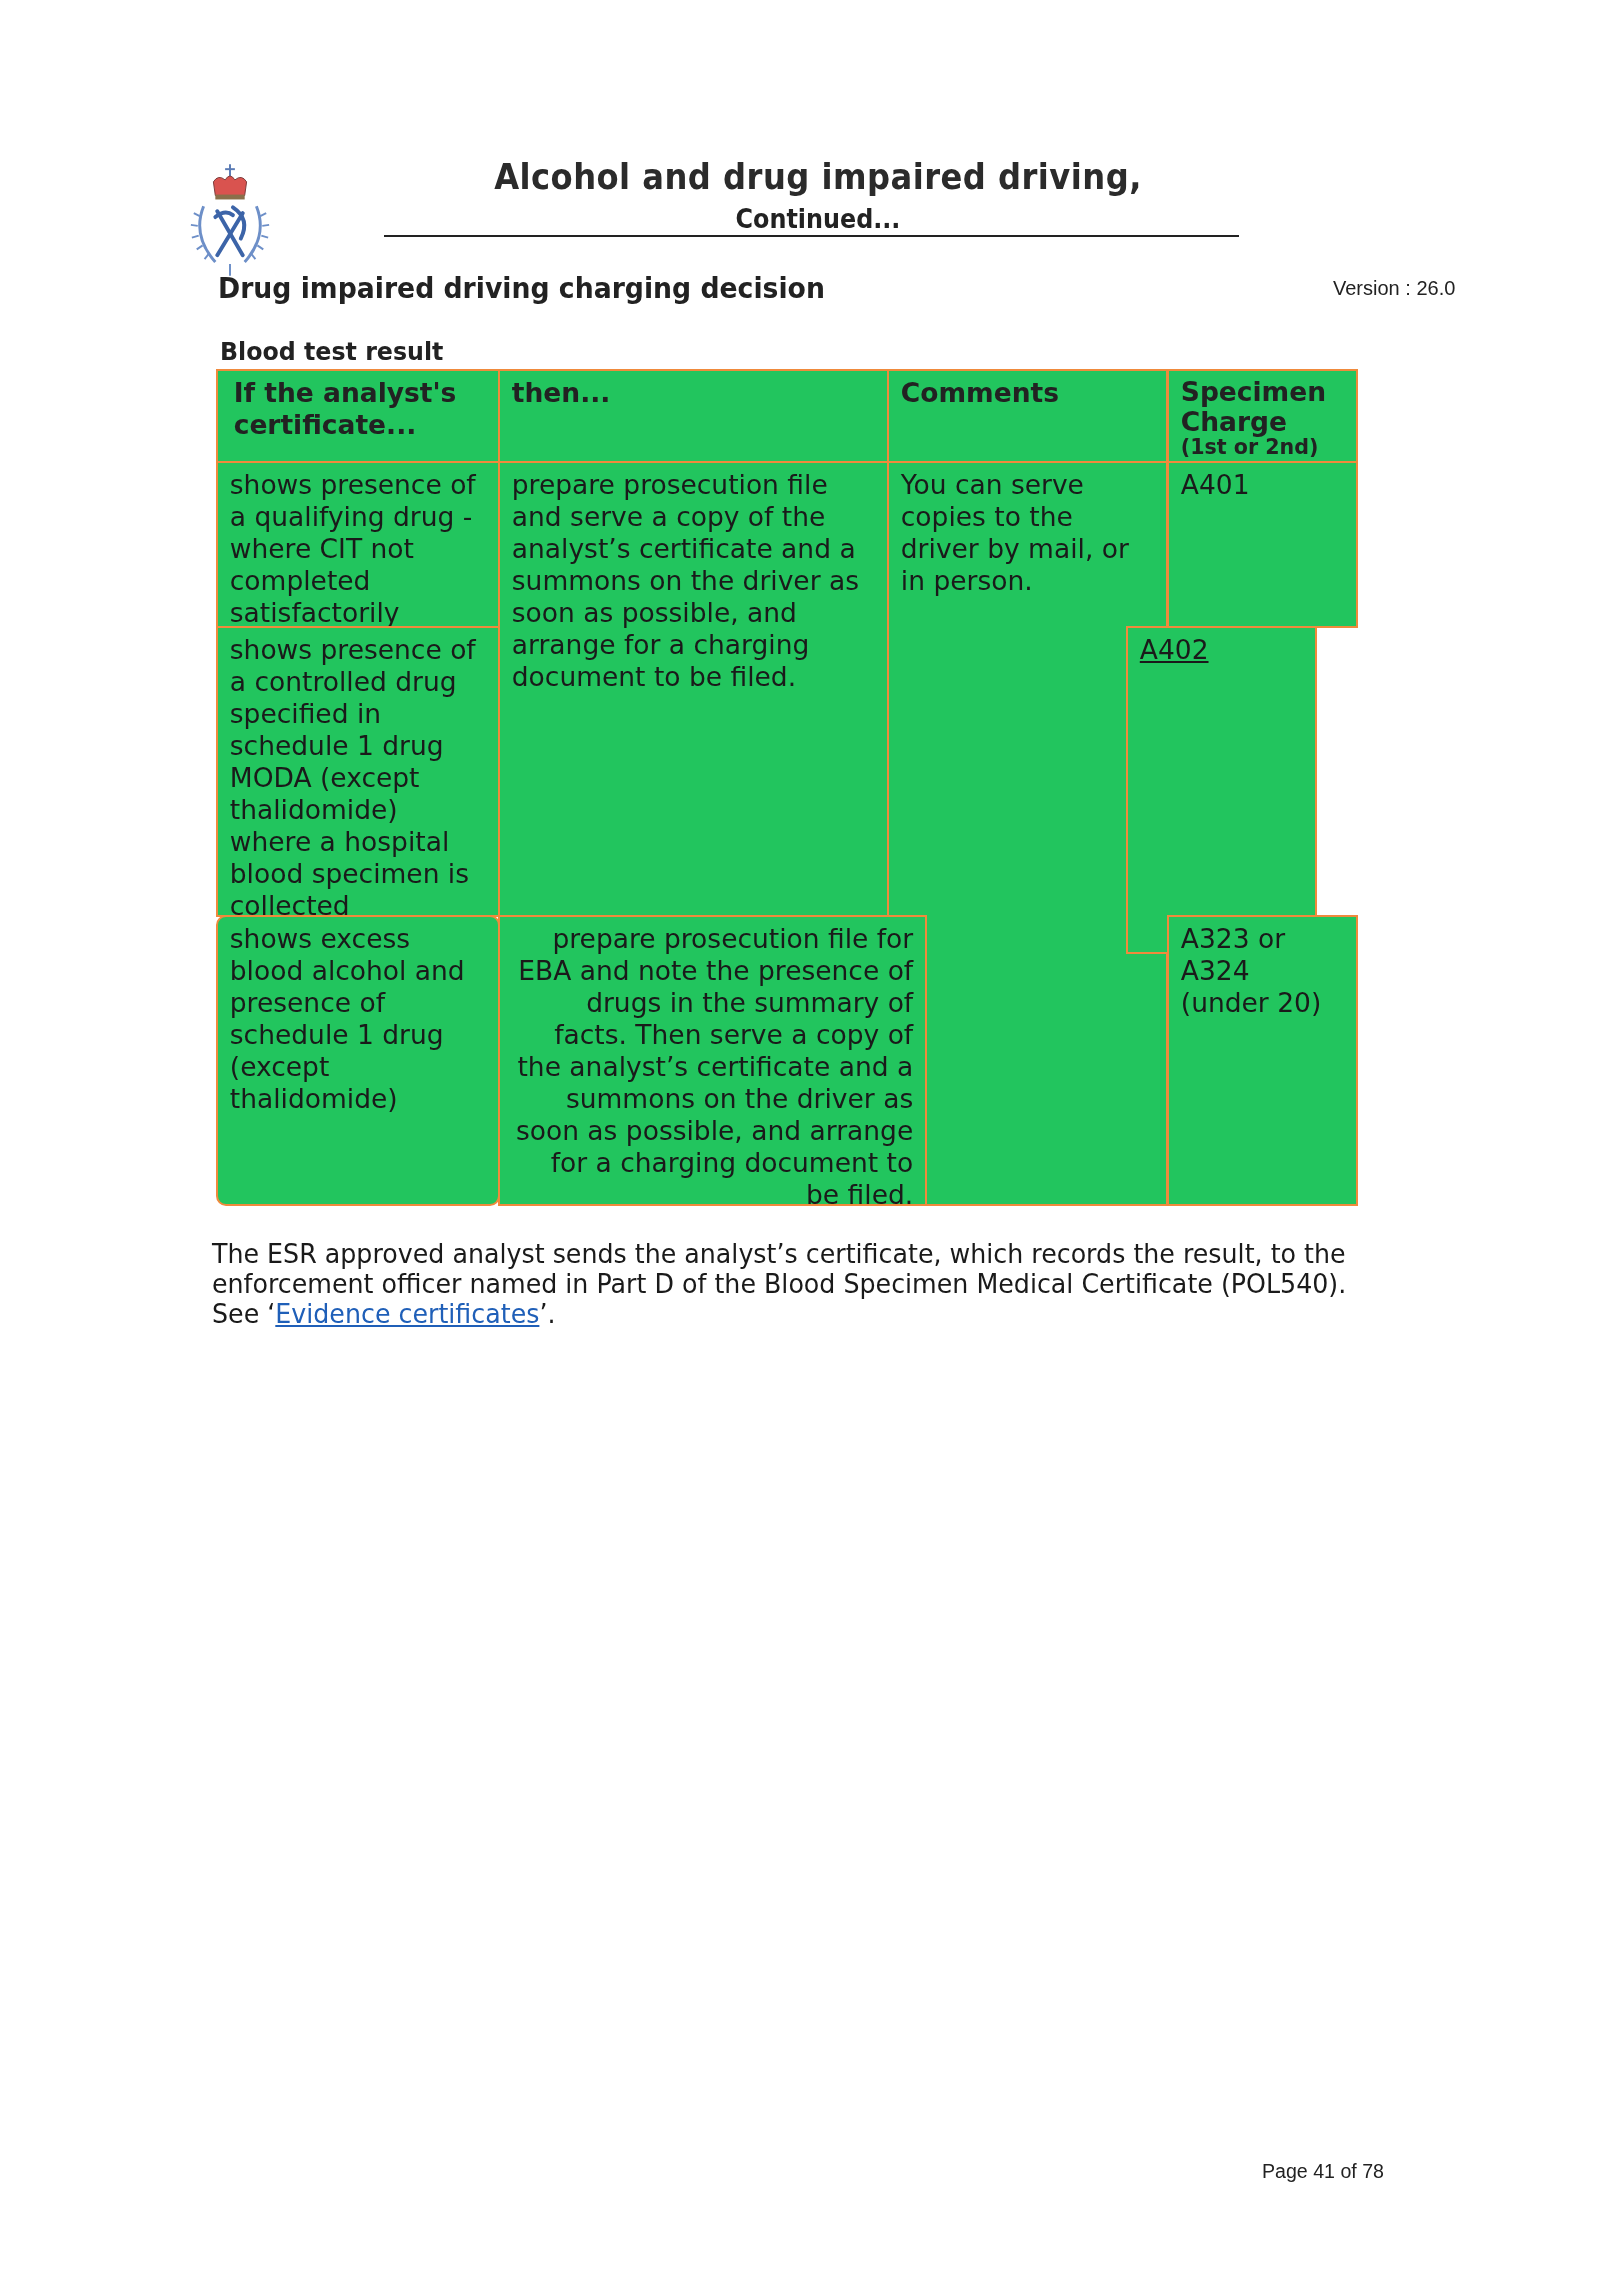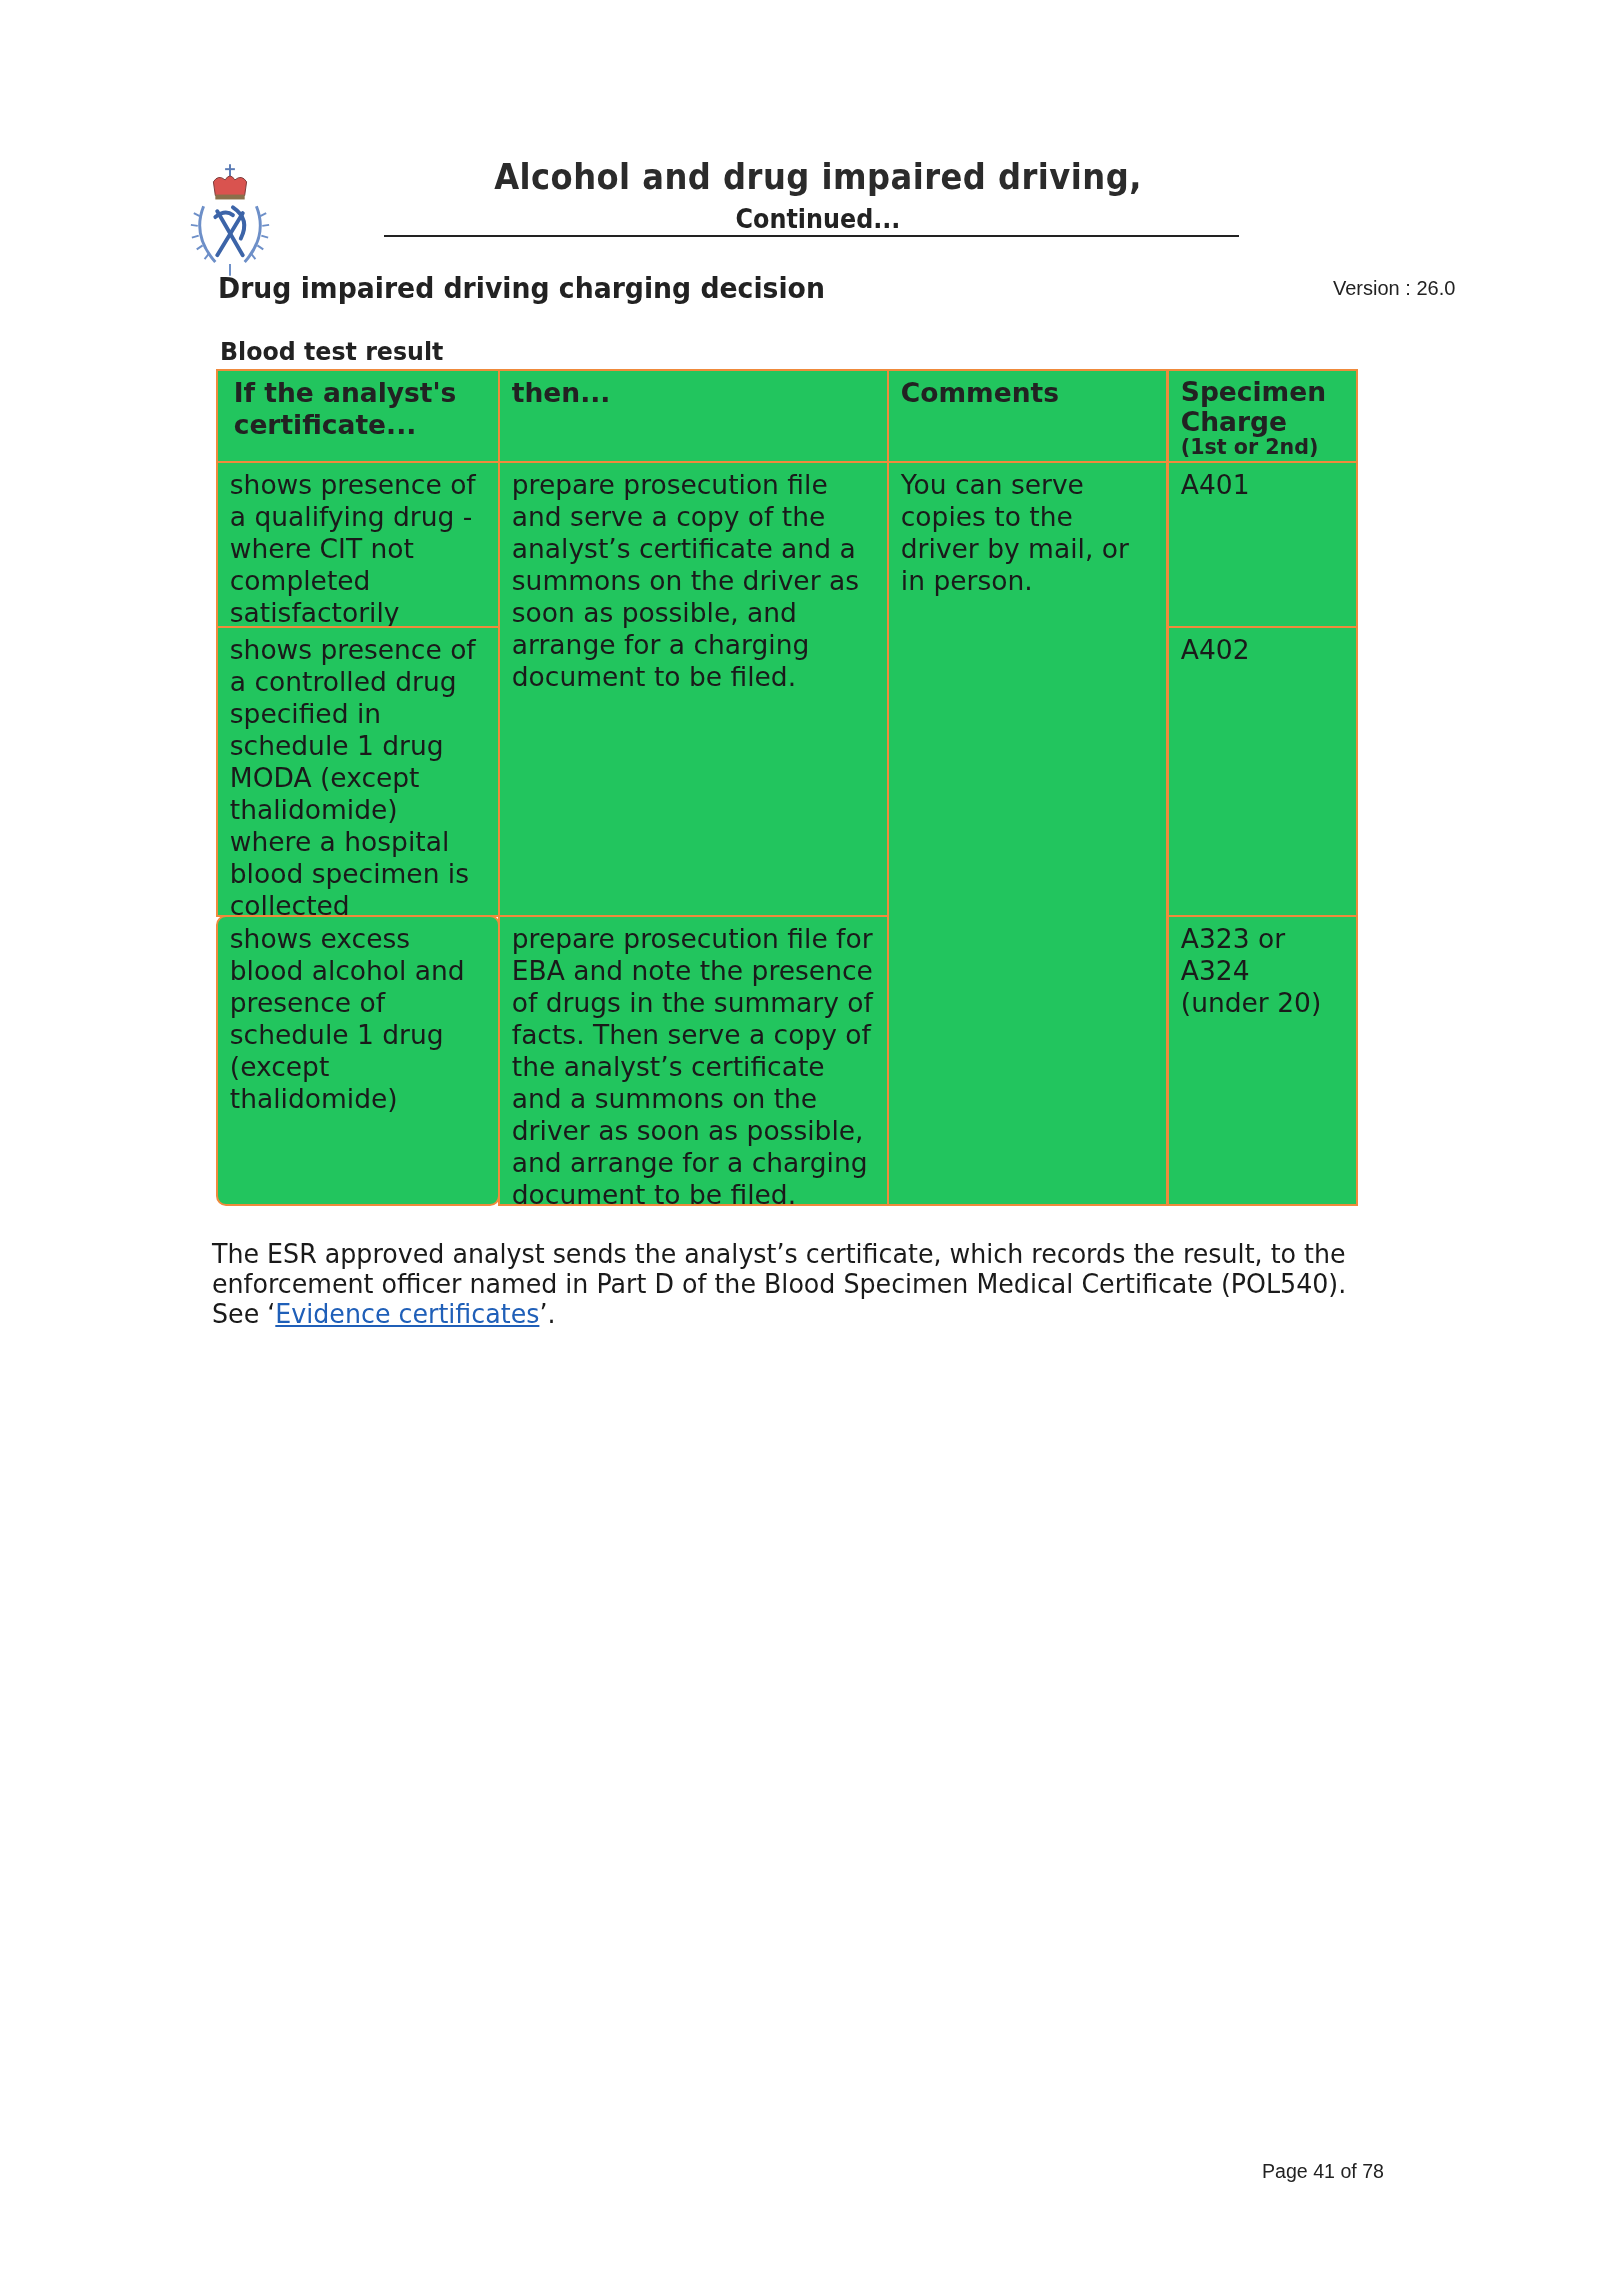--- a/index.html
+++ b/index.html
@@ -91,28 +91,28 @@
     <span>prepare prosecution file and serve a copy of the analyst’s certificate and a summons on the driver as soon as possible, and arrange for a charging document to be filed.</span>
   </div>
 
   <div class="cell" style="left:671px; top:92px; width:281px; height:745px;">
     <span>You can serve copies to the driver by mail, or in person.</span>
   </div>
 
   <div class="cell" style="left:951px; top:92px; width:191px; height:167px;">
     <span>A401</span>
   </div>
-  <div class="cell" style="left:951px; top:257px; width:191px; height:328px;">
+  <div class="cell" style="left:910px; top:257px; width:191px; height:328px;text-decoration:underline;">
     <span>A402</span>
   </div>
 
   <div class="cell" style="left:0; top:546px; width:284px; height:291px;border-radius:10px;">
     <span>shows excess blood alcohol and presence of schedule 1 drug (except thalidomide)</span>
   </div>
-  <div class="cell" style="left:282px; top:546px; width:391px; height:291px;">
+  <div class="cell" style="left:282px; top:546px; width:429px; height:291px;text-align:right;">
     <span>prepare prosecution file for EBA and note the presence of drugs in the summary of facts. Then serve a copy of the analyst’s certificate and a summons on the driver as soon as possible, and arrange for a charging document to be filed.</span>
   </div>
   <div class="cell" style="left:951px; top:546px; width:191px; height:291px;">
     <span>A323 or A324 (under 20)</span>
   </div>
 </div>
 
 <div class="abs para">
   <span>The ESR approved analyst sends the analyst’s certificate, which records the result, to the enforcement officer named in Part D of the Blood Specimen Medical Certificate (POL540). See ‘</span><a class="link">Evidence certificates</a><span>’.</span>
 </div>

